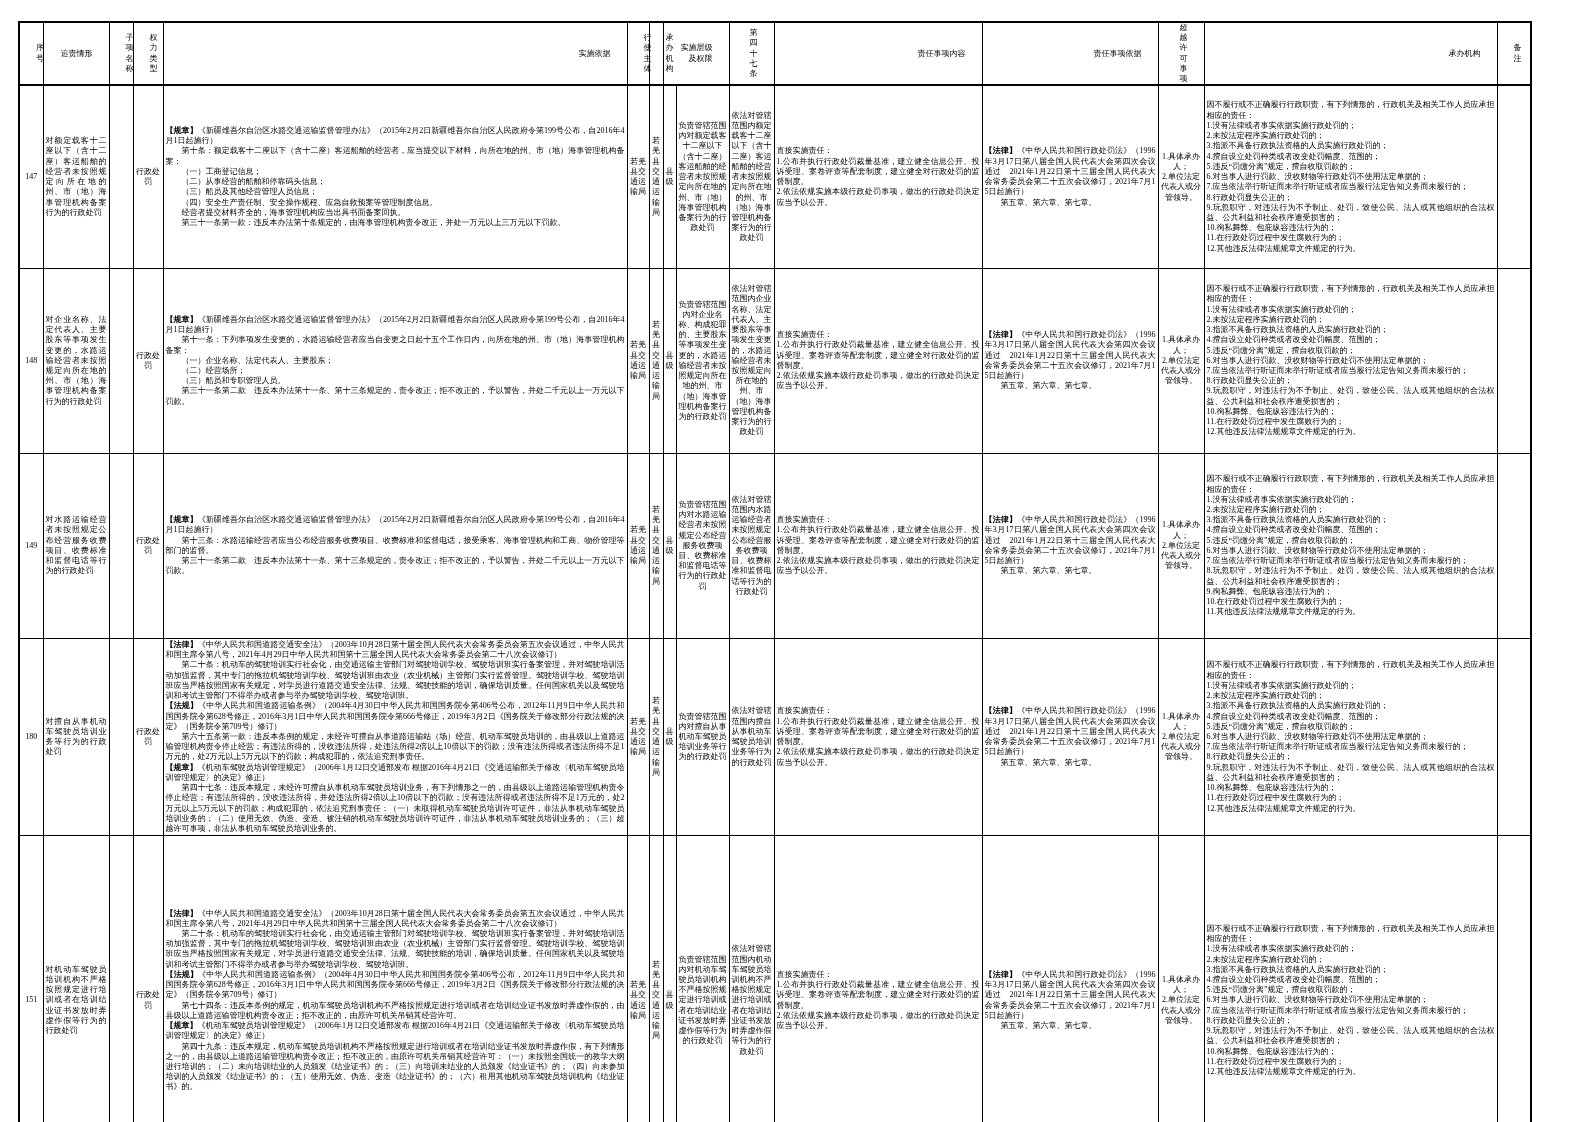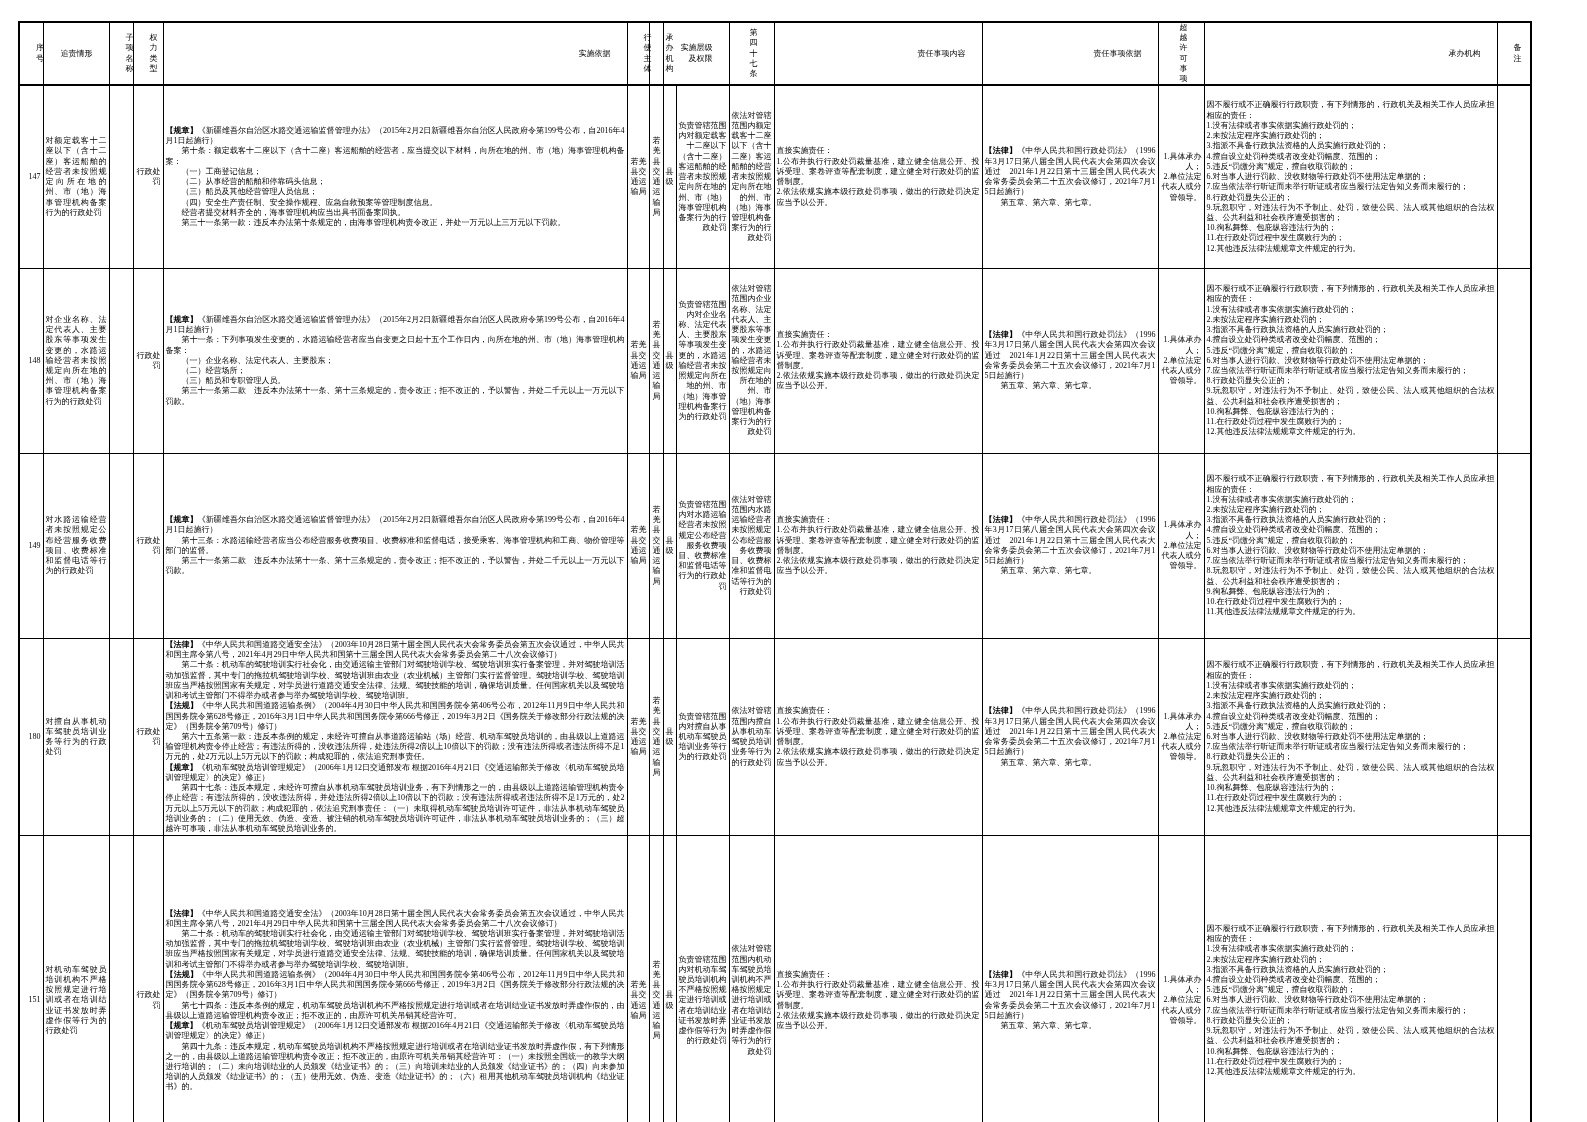--- a/index.html
+++ b/index.html
@@ -8,21 +8,21 @@
     width: 1587px; min-height: 1122px; background: #ffffff; color: #000;
     font-family: "Liberation Serif", "DejaVu Serif", serif;
   }
   .page { padding: 21px 17px 12px 18px; }
   table.doc { border-collapse: collapse; table-layout: fixed; width: 1514px; border: 2px solid #000; }
   .doc th, .doc td {
     border: 1px solid #000; font-weight: normal; font-size: 8px; line-height: 1.28;
     padding: 1px 2px; vertical-align: middle; word-break: break-all; color: #000;
   }
   .doc thead th { text-align: right; border-bottom-width: 2px; height: 30px; padding: 0 16px; margin-top: 29px; }
-  .c   { text-align: right; }
+  .c   { text-align: center; }
   .ml  { white-space: pre-wrap; }
   .just{ text-align: justify; }
   tr.r1 { height: 183px; }
   tr.r2 { height: 185px; }
   tr.r3 { height: 185px; }
   tr.r4 { height: 152px; }
   tr.r5 { height: 330px; }
   .law b { font-weight: bold; }
 </style>
 </head>
@@ -113,21 +113,21 @@
         <td class="c">行政处罚</td>
         <td class="ml just law"><b>【规章】</b>《新疆维吾尔自治区水路交通运输监督管理办法》（2015年2月2日新疆维吾尔自治区人民政府令第199号公布，自2016年4月1日起施行）
 　　第十一条：下列事项发生变更的，水路运输经营者应当自变更之日起十五个工作日内，向所在地的州、市（地）海事管理机构备案：
 　　（一）企业名称、法定代表人、主要股东；
 　　（二）经营场所；
 　　（三）船员和专职管理人员。
 　　第三十一条第二款　违反本办法第十一条、第十三条规定的，责令改正；拒不改正的，予以警告，并处二千元以上一万元以下罚款。</td>
         <td class="c">若羌县交通运输局</td>
         <td class="c">若羌县交通运输局</td>
         <td class="c">县级</td>
-        <td class="c">负责管辖范围内对企业名称、法定代表人、主要股东等事项发生变更的，水路运输经营者未按照规定向所在地的州、市（地）海事管理机构备案行为的行政处罚</td>
+        <td class="c">负责管辖范围内对企业名称、构成犯罪的、主要股东等事项发生变更的，水路运输经营者未按照规定向所在地的州、市（地）海事管理机构备案行为的行政处罚</td>
         <td class="c">依法对管辖范围内企业名称、法定代表人、主要股东等事项发生变更的，水路运输经营者未按照规定向所在地的州、市（地）海事管理机构备案行为的行政处罚</td>
         <td class="ml just">直接实施责任：
 1.公布并执行行政处罚裁量基准，建立健全信息公开、投诉受理、案卷评查等配套制度，建立健全对行政处罚的监督制度。
 2.依法依规实施本级行政处罚事项，做出的行政处罚决定应当予以公开。</td>
         <td class="ml just law"><b>【法律】</b>《中华人民共和国行政处罚法》（1996年3月17日第八届全国人民代表大会第四次会议通过　2021年1月22日第十三届全国人民代表大会常务委员会第二十五次会议修订，2021年7月15日起施行）
 　　第五章、第六章、第七章。</td>
         <td class="ml c">1.具体承办人；
 2.单位法定代表人或分管领导。</td>
         <td class="ml just">因不履行或不正确履行行政职责，有下列情形的，行政机关及相关工作人员应承担相应的责任：
 1.没有法律或者事实依据实施行政处罚的；

